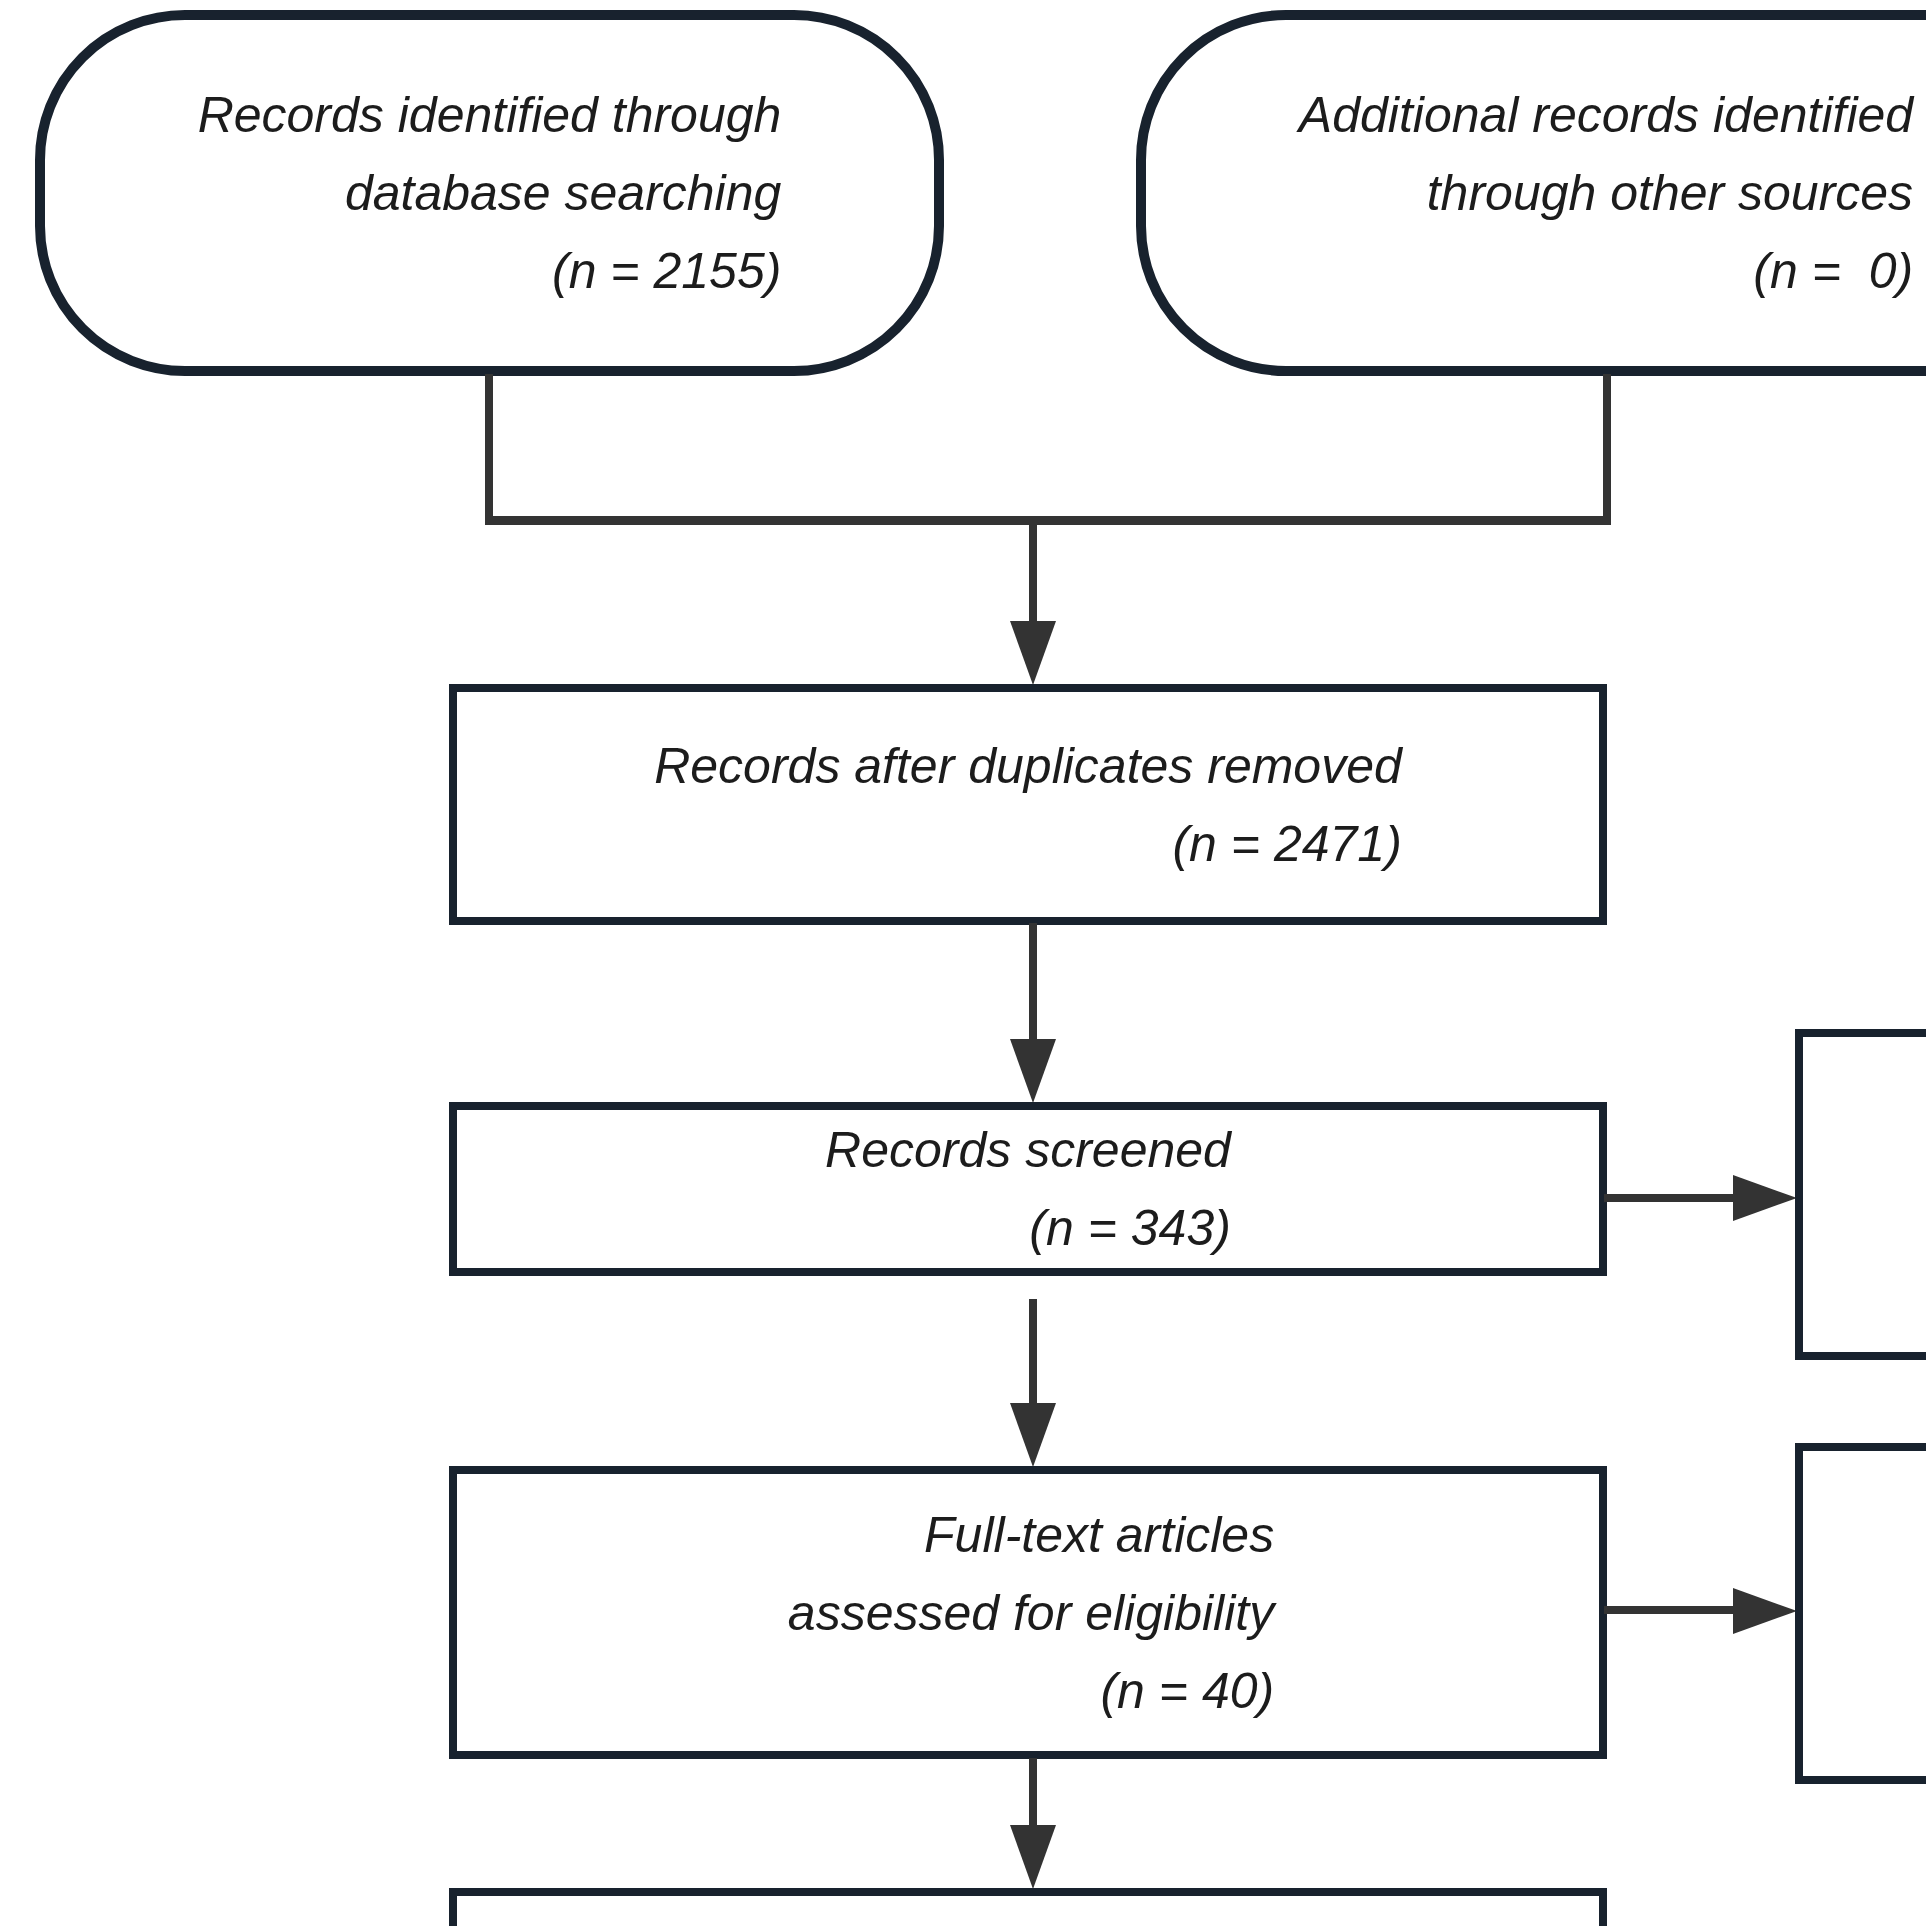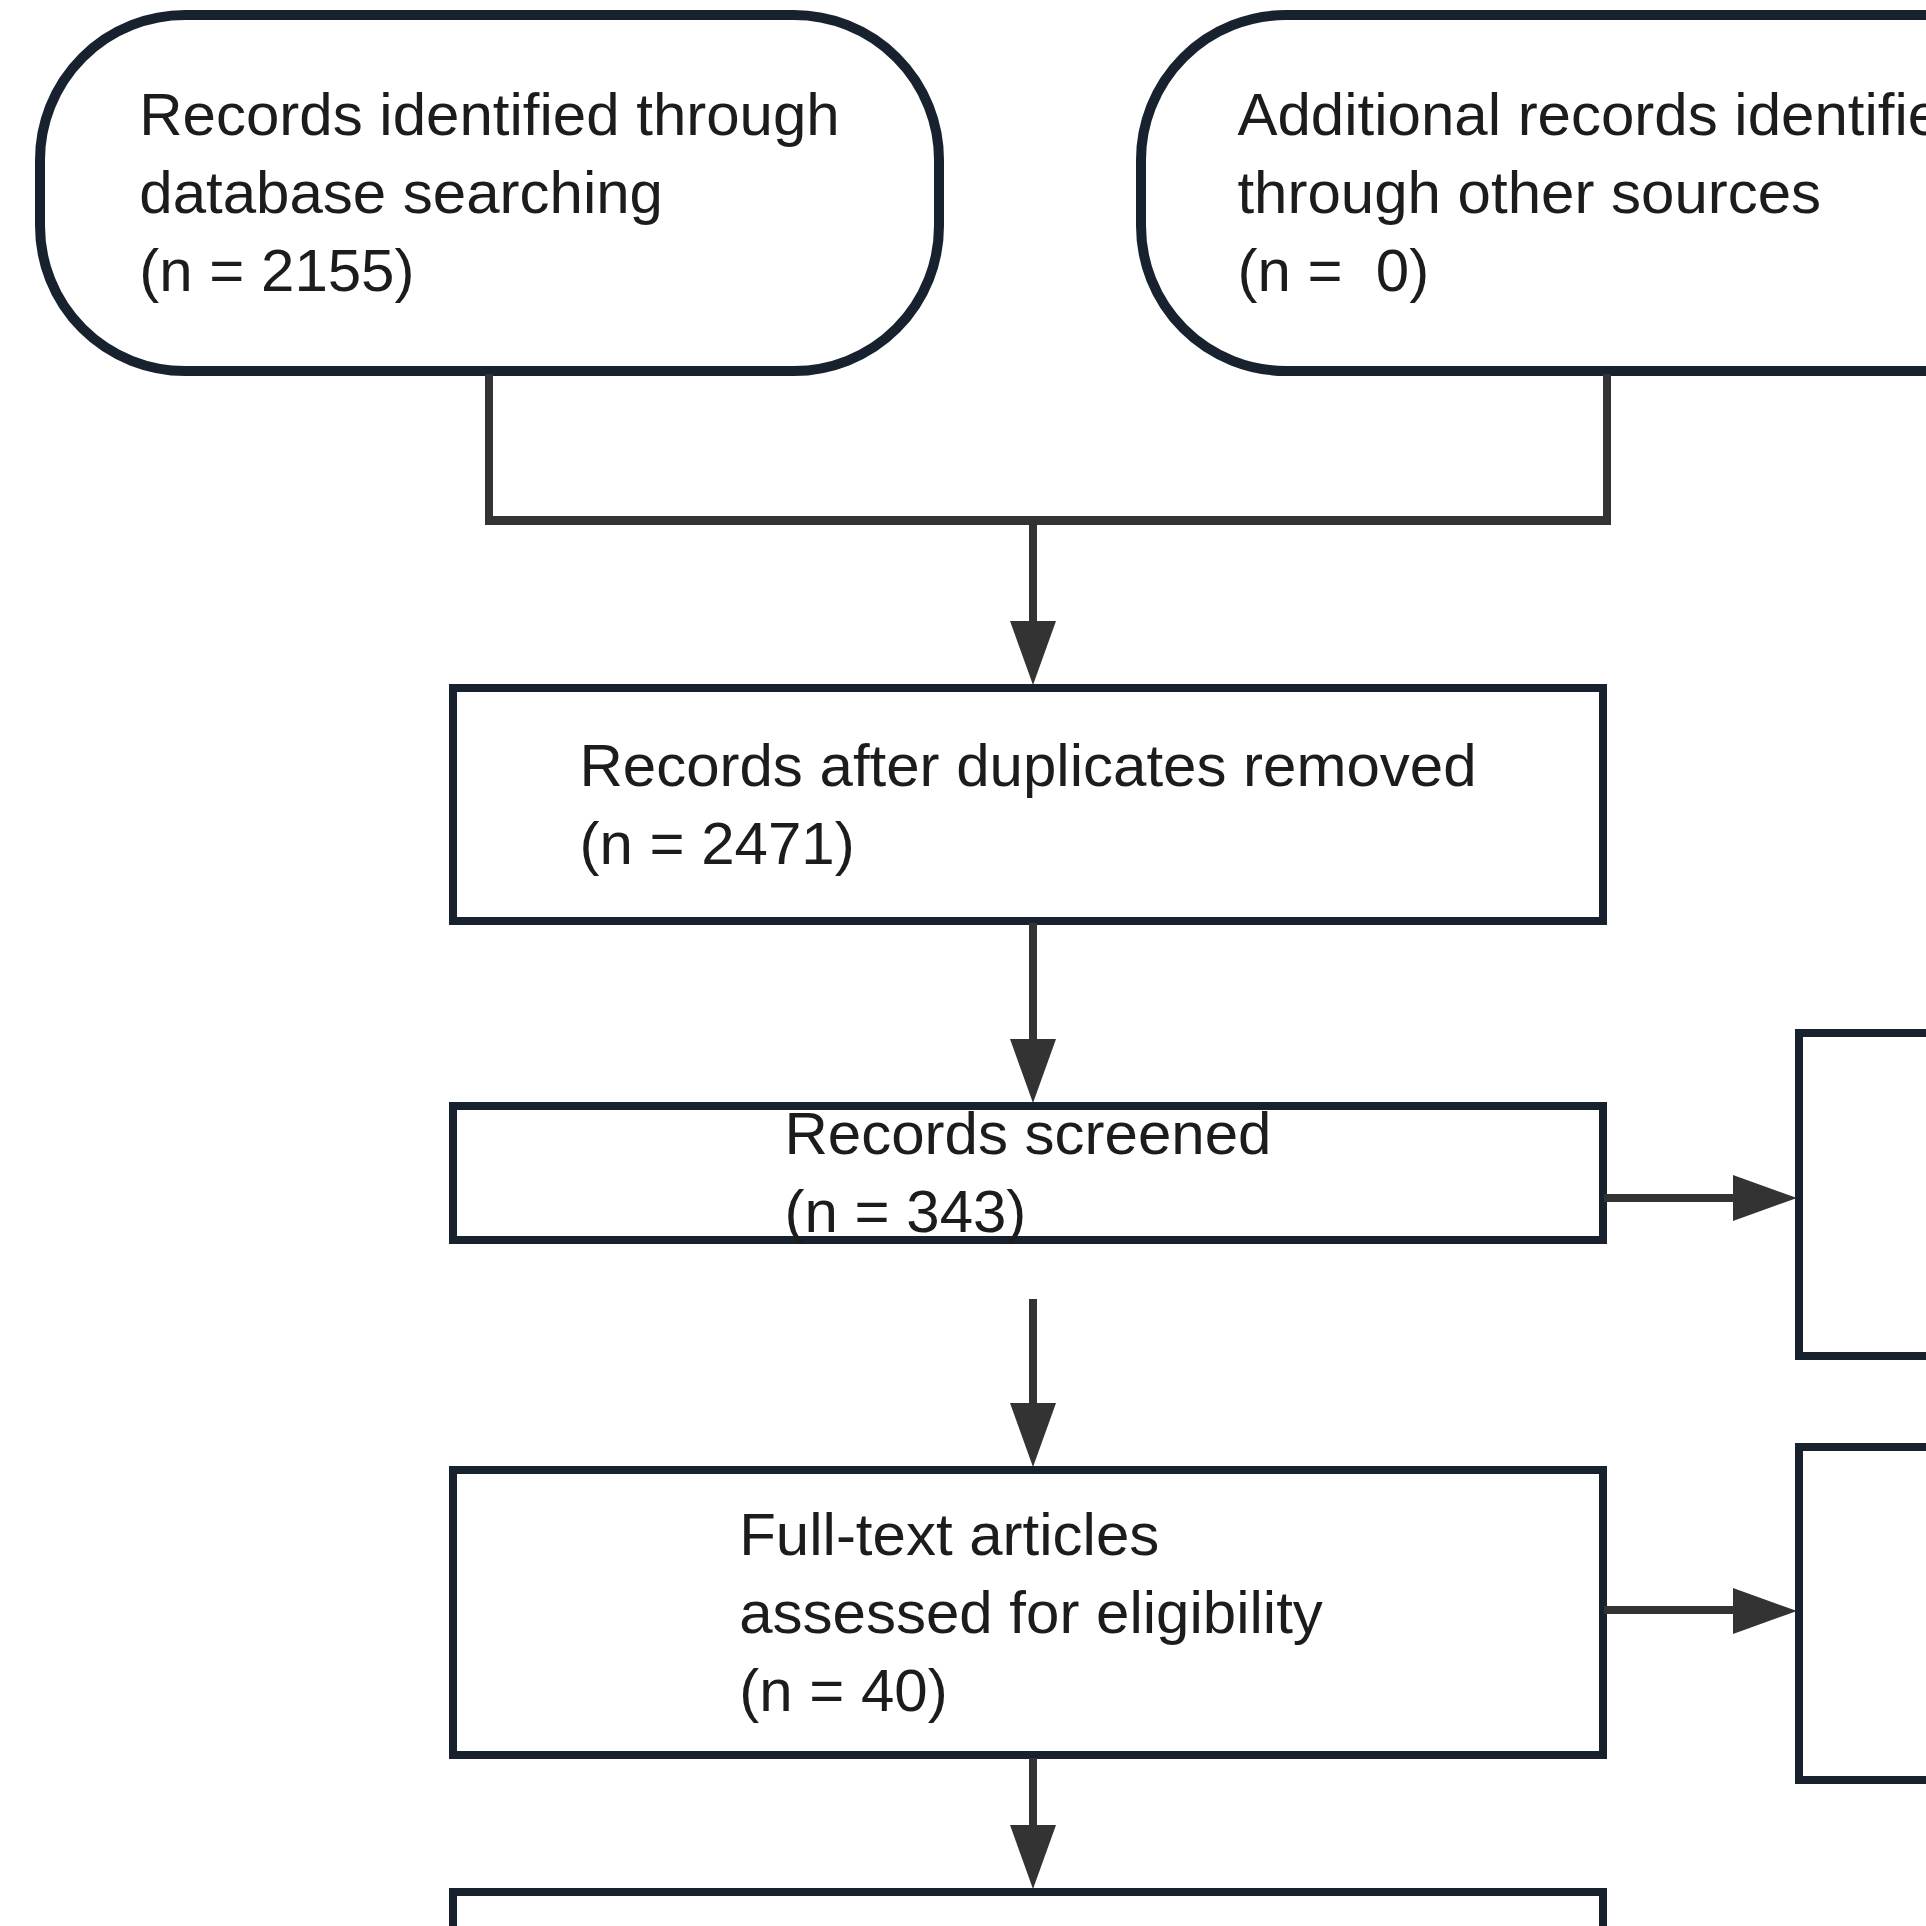--- a/index.html
+++ b/index.html
@@ -27,24 +27,25 @@
     align-items:center;
     justify-content:center;
   }
   .box.rounded{
     border-width:10.8px;
     border-radius:150px;
   }
   .box-text{
     display:block;
     white-space:pre-wrap;
-    text-align:left;
-    font-size:60px;
+    text-align:right;
+    font-size:50px;
     line-height:78px;
     color:var(--text);
+    font-style:italic;
   }
   .line{
     position:absolute;
     background:var(--connector);
   }
   .arrow-down{
     position:absolute;
     width:0;height:0;
     border-left:23px solid transparent;
     border-right:23px solid transparent;
@@ -82,21 +83,21 @@
   <div class="arrow-down" style="left:1010px; top:621px;"></div>
 
   <div class="box" style="left:449px; top:684px; width:1158px; height:241px;">
     <span class="box-text">Records after duplicates removed
 (n = 2471)</span>
   </div>
 
   <div class="line" style="left:1029px; top:923px; width:7.7px; height:119px;"></div>
   <div class="arrow-down" style="left:1010px; top:1039px;"></div>
 
-  <div class="box" style="left:449px; top:1102px; width:1158px; height:142px;">
+  <div class="box" style="left:449px; top:1102px; width:1158px; height:174px;">
     <span class="box-text">Records screened
 (n = 343)</span>
   </div>
 
   <div class="line" style="left:1604px; top:1194px; width:133px; height:7.7px;"></div>
   <div class="arrow-right" style="left:1733px; top:1175px;"></div>
 
   <div class="box" style="left:1795px; top:1029px; width:1194px; height:331px;">
     
   </div>

